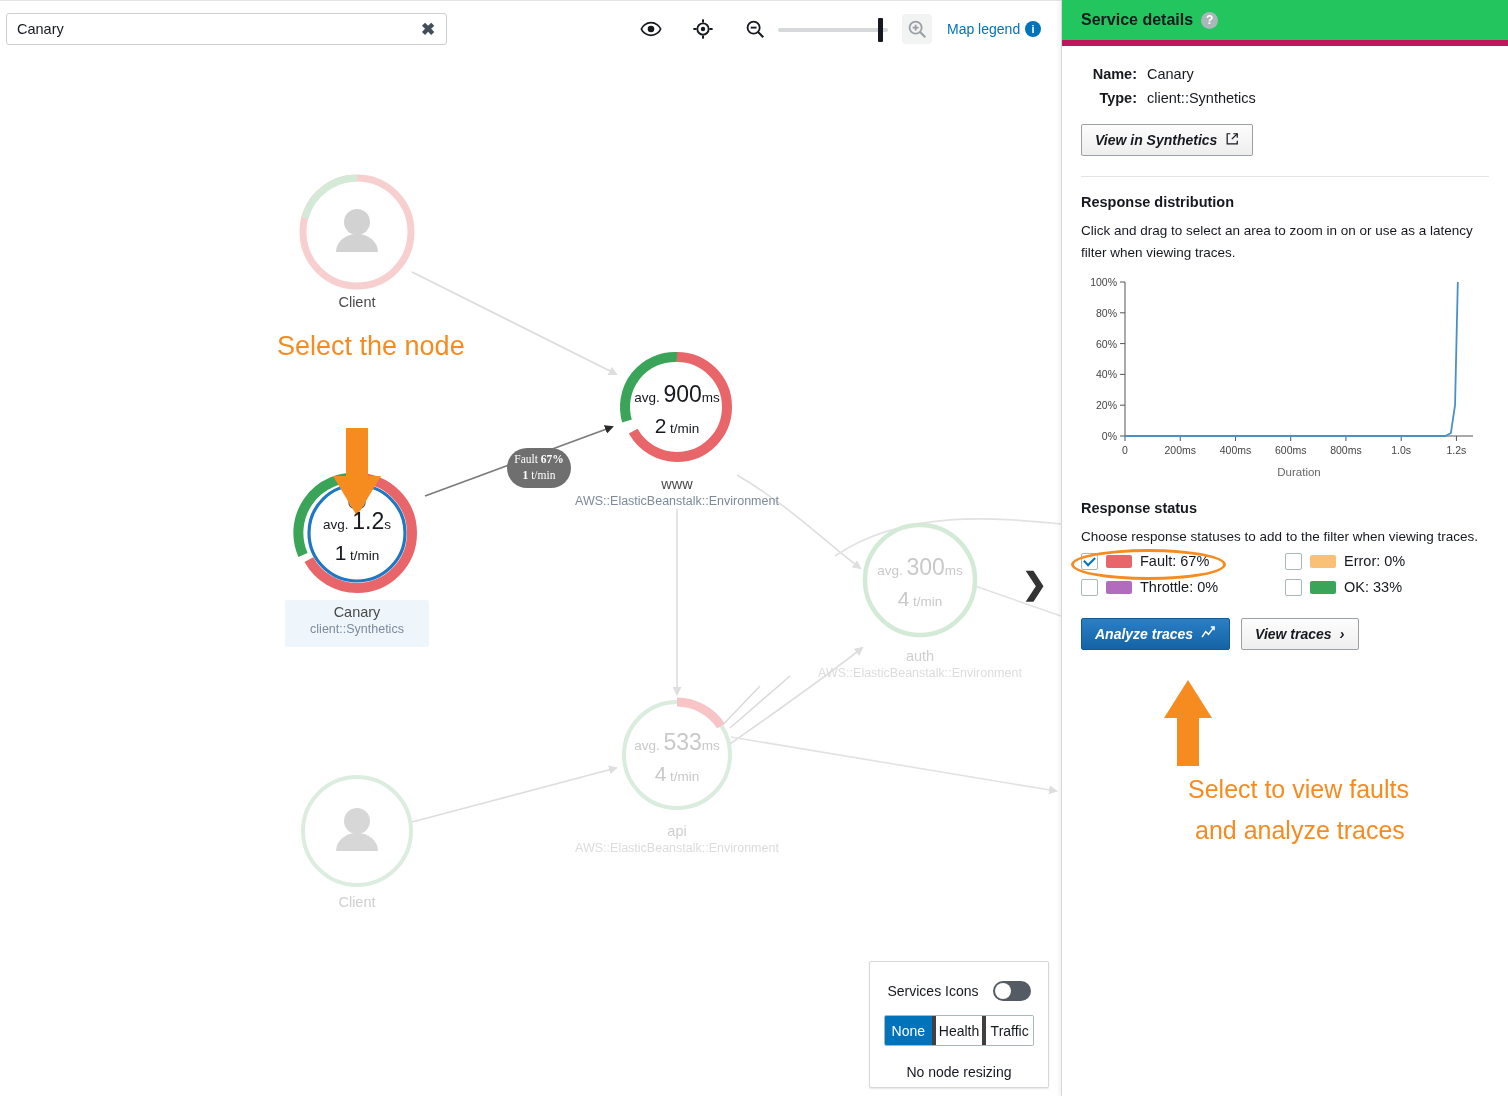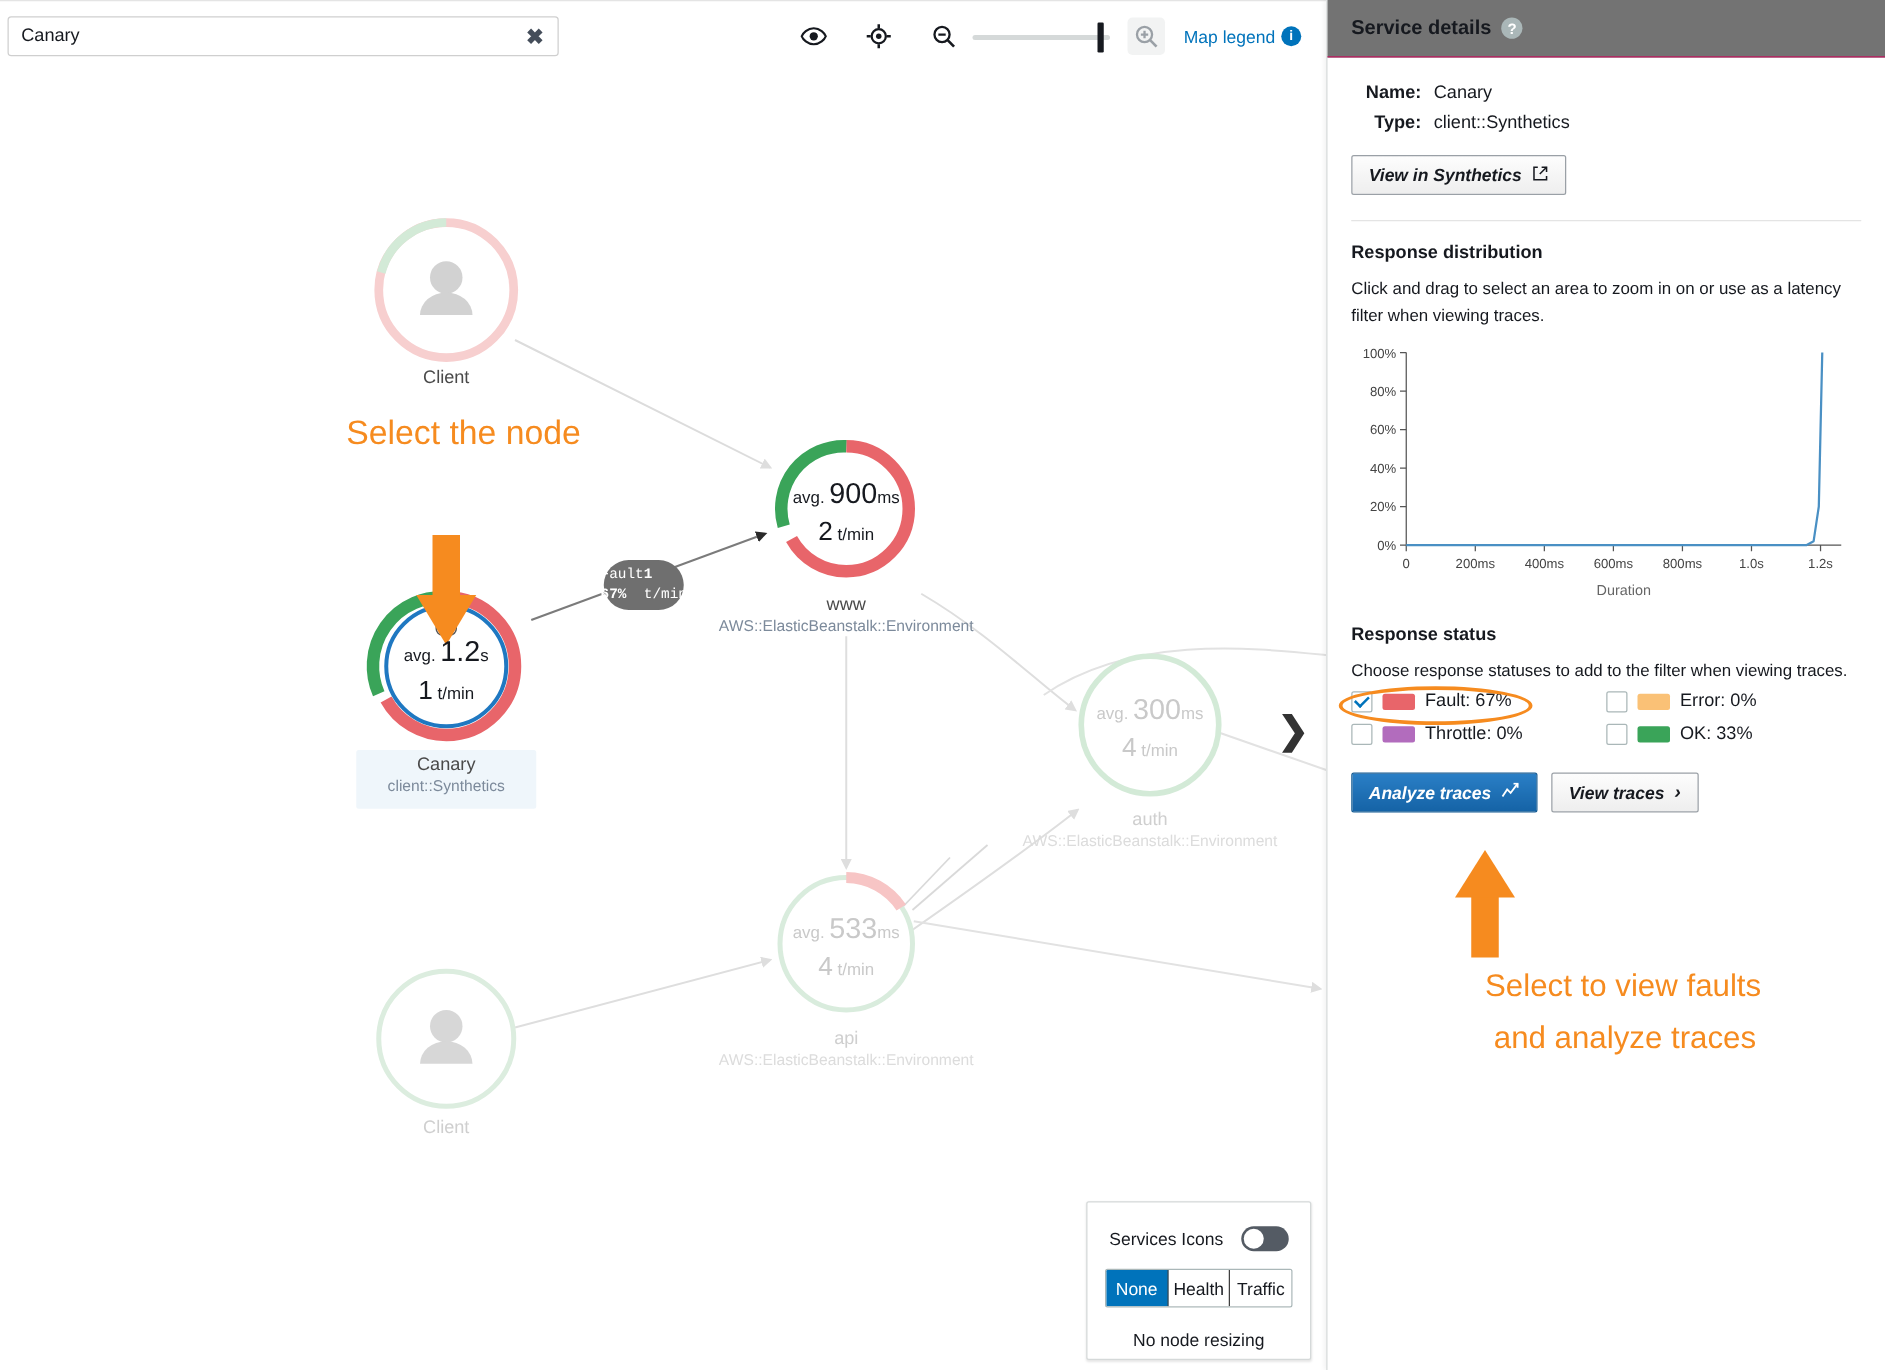--- a/index.html
+++ b/index.html
@@ -111,27 +111,27 @@
     font-size: 27px; white-space: nowrap; pointer-events: none;
   }
   .anno-text.small { font-size: 25px; }
 
   #canary-selected-bg {
     position: absolute; left: 285px; top: 544px;
     width: 144px; height: 47px; background: #eff6fb; border-radius: 2px;
   }
 
   #edge-tooltip {
-    position: absolute; left: 483px; top: 392px;
+    position: absolute; left: 507px; top: 392px;
     width: 64px; height: 40px;
     background: #6f6f6f; border-radius: 20px;
     color: #ffffff; font-size: 11.5px;
-    display: flex; 
+    display: flex; flex-direction: column;
     align-items: center; justify-content: center;
-    line-height: 1.35; font-family: Liberation Mono, monospace;
+    line-height: 1.35; font-family: Liberation Serif, serif;
   }
   #edge-tooltip b { font-weight: bold; }
 
   #chevron-right {
     position: absolute; left: 1022px; top: 510px;
     font-size: 30px; color: #333; font-weight: bold; cursor: pointer;
   }
 
   
   #map-controls {
@@ -154,39 +154,39 @@
     width: 16px; height: 16px; border-radius: 50%; background: #fff;
   }
   #resize-seg {
     display: flex; margin: 14px 14px 0 14px;
     border: 1px solid #aab7b8; border-radius: 2px; overflow: hidden;
     height: 31px;
   }
   .seg-btn {
     flex: 1; display: flex; align-items: center; justify-content: center;
     font-size: 14px; color: #16191f; background: #fff; cursor: pointer;
-    border-right: 1px solid #404040;
+    border-right: 4px solid #404040;
   }
   .seg-btn:last-child { border-right: none; }
   .seg-btn.active { background: #0073bb; color: #ffffff; font-weight: normal; }
   #resize-caption {
     text-align: center; font-size: 14px; color: #16191f; margin-top: 18px;
   }
 
   
   #details-panel {
     position: absolute; left: 1061px; top: 0;
     width: 447px; height: 1096px;
     background: #ffffff;
     border-left: 1px solid #d5d9d9;
     box-shadow: -2px 0 4px rgba(0,0,0,.06);
   }
   #panel-header {
-    height: 46px; background: #737373;
-    border-bottom: 1px solid #be185d;
+    height: 46px; background: #22c55e;
+    border-bottom: 6px solid #be185d;
     display: flex; align-items: center; padding-left: 19px; gap: 8px;
   }
   #panel-title { font-size: 16px; font-weight: bold; color: #16191f; }
   #panel-help {
     width: 17px; height: 17px; border-radius: 50%;
     background: #aab7b8; color: #fff; font-size: 12px; font-weight: bold;
     display: flex; align-items: center; justify-content: center; cursor: pointer;
   }
   #panel-body { padding: 20px 19px 0 19px; }
   .kv-row { display: flex; margin-bottom: 8px; font-size: 14.5px; }

